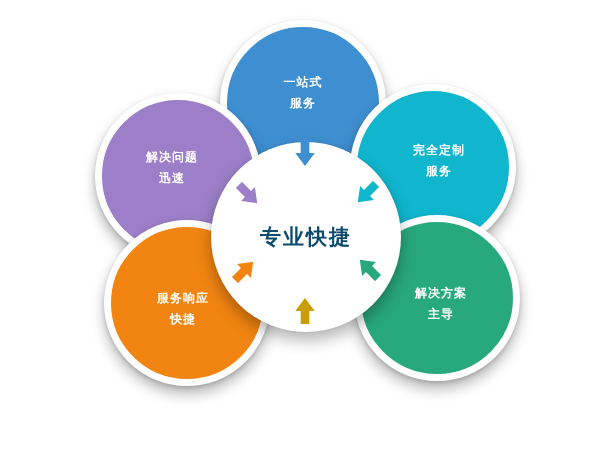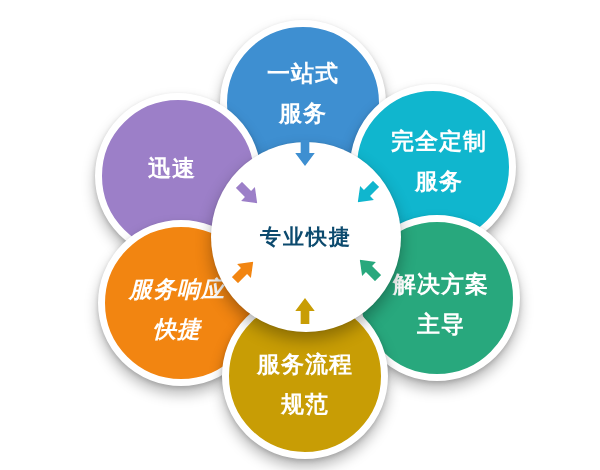--- a/index.html
+++ b/index.html
@@ -26,30 +26,30 @@
     display: flex;
     align-items: center;
     justify-content: center;
     z-index: 1;
   }
   .petal-text {
     display: flex;
     flex-direction: column;
     align-items: center;
     color: #ffffff;
-    font-size: 23px;
+    font-size: 12px;
     font-weight: bold;
     line-height: 1.75;
     text-align: center;
     letter-spacing: 1px;
   }
   .petal-top          { left: 220px; top: 20px;  }
   .petal-top-left     { left: 95px;  top: 93px;  }
   .petal-top-right    { left: 350px; top: 84px;  }
-  .petal-bottom-left  { left: 98px;  top: 220px; font-style: italic; }
+  .petal-bottom-left  { left: 104px;  top: 220px; }
   .petal-bottom-right { left: 354px; top: 215px; }
   .petal-bottom       { left: 222px; top: 293px; }
   
   .petal-top .petal-text          { transform: translateY(-10px); }
   .petal-top-left .petal-text     { transform: translate(-6px,-8px); }
   .petal-top-right .petal-text    { transform: translate(6px,-6px); align-items: center; }
   .petal-bottom-left .petal-text  { transform: translate(-4px,6px); }
   .petal-bottom-right .petal-text { transform: translate(4px,6px); }
   .petal-bottom .petal-text       { transform: translateY(8px); }
   
@@ -98,20 +98,21 @@
 
   <div class="petal petal-top" style="background-color: rgb(62, 143, 209);">
     <div class="petal-text">
       <span>一站式</span>
       <span>服务</span>
     </div>
   </div>
 
   <div class="petal petal-top-left" style="background-color: rgb(156, 127, 200);">
     <div class="petal-text">
+      <span>解决问题</span>
       <span>迅速</span>
     </div>
   </div>
 
   <div class="petal petal-top-right" style="background-color: rgb(16, 182, 206);">
     <div class="petal-text">
       <span>完全定制</span>
       <span>服务</span>
     </div>
   </div>
@@ -123,26 +124,20 @@
     </div>
   </div>
 
   <div class="petal petal-bottom-right" style="background-color: rgb(40, 168, 125);">
     <div class="petal-text">
       <span>解决方案</span>
       <span>主导</span>
     </div>
   </div>
 
-  <div class="petal petal-bottom" style="background-color: rgb(200, 157, 5);">
-    <div class="petal-text">
-      <span>服务流程</span>
-      <span>规范</span>
-    </div>
-  </div>
 
   <div class="center-circle">
     <span class="center-label">专业快捷</span>
   </div>
 
   <div class="arrow arrow-top" style="color: rgb(62, 143, 209);">
     <svg width="26" height="20" viewBox="0 0 24 18">
         <path fill="currentColor" d="M0,5 H12 V0 L24,9 L12,18 V13 H0 Z"></path>
       </svg>
   </div>

